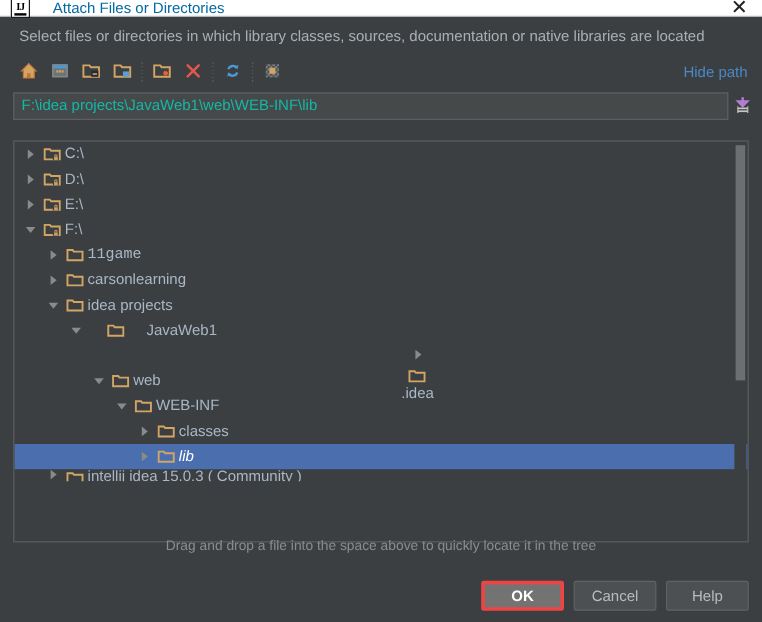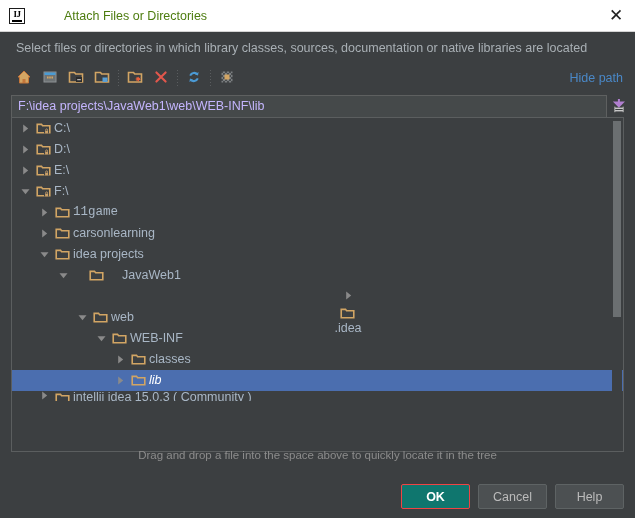--- a/index.html
+++ b/index.html
@@ -11,27 +11,26 @@
   }
   body {
     background: #3c3f41;
     color: #bbbbbb;
     font-size: 12px;
     position: relative;
   }
 
   
   #titlebar {
-    height: 32px;
+    height: 14px;
     background: #ffffff;
     display: flex;
     align-items: center;
     padding: 0 8px 0 9px;
     border-bottom: 1px solid #d4d4d4;
-    gap: 36px;
   }
   #app-logo {
     width: 16px; height: 16px;
     flex: 0 0 16px;
     position: relative;
     background: #ffffff;
     border: 1px solid #1b1b1b;
     display: flex; align-items: center; justify-content: center;
   }
   #app-logo .ij {
@@ -42,22 +41,22 @@
     line-height: 1;
     letter-spacing: -0.5px;
     margin-top: -2px;
   }
   #app-logo .ijbar {
     position: absolute;
     left: 2px; right: 2px; bottom: 1px;
     height: 2px; background: #000;
   }
   #window-title {
-    margin-left: 3px;
-    color: #4d7c0f;
+    margin-left: 19px;
+    color: #0369a1;
     font-size: 12.5px;
     white-space: nowrap;
   }
   #close-btn {
     margin-left: auto;
     width: 22px; height: 22px;
     display: flex; align-items: center; justify-content: center;
     color: #222;
     font-size: 17px;
     line-height: 1;
@@ -110,21 +109,21 @@
     display: flex;
     align-items: center;
     padding: 0 7px 0 11px;
     height: 26px;
   }
   #path-input {
     flex: 1 1 auto;
     height: 23px;
     background: #45494a;
     border: 1px solid #5e6060;
-    color: #c4b5fd;
+    color: #14b8a6;
     font-family: "Liberation Sans", sans-serif;
     font-size: 12.5px;
     padding: 0 6px;
     outline: none;
   }
   #path-history-btn {
     width: 18px; height: 23px;
     margin-left: 3px;
     display: flex; align-items: center; justify-content: center;
     cursor: pointer;
@@ -215,22 +214,22 @@
     padding: 0 12px;
     background: #4c5052;
     border: 1px solid #5e6364;
     border-radius: 2px;
     color: #bbbbbb;
     font-family: "Liberation Sans", sans-serif;
     font-size: 12.5px;
     cursor: pointer;
   }
   .dlg-btn.default {
-    background: #0f766e;
-    border: 1px solid #ef4444;
+    background: #737373;
+    border: 3px solid #ef4444;
     color: #ffffff;
     font-weight: bold;
   }
 </style>
 </head>
 <body>
 
 <div id="titlebar">
   <div id="app-logo">
     <span class="ij">IJ</span>

